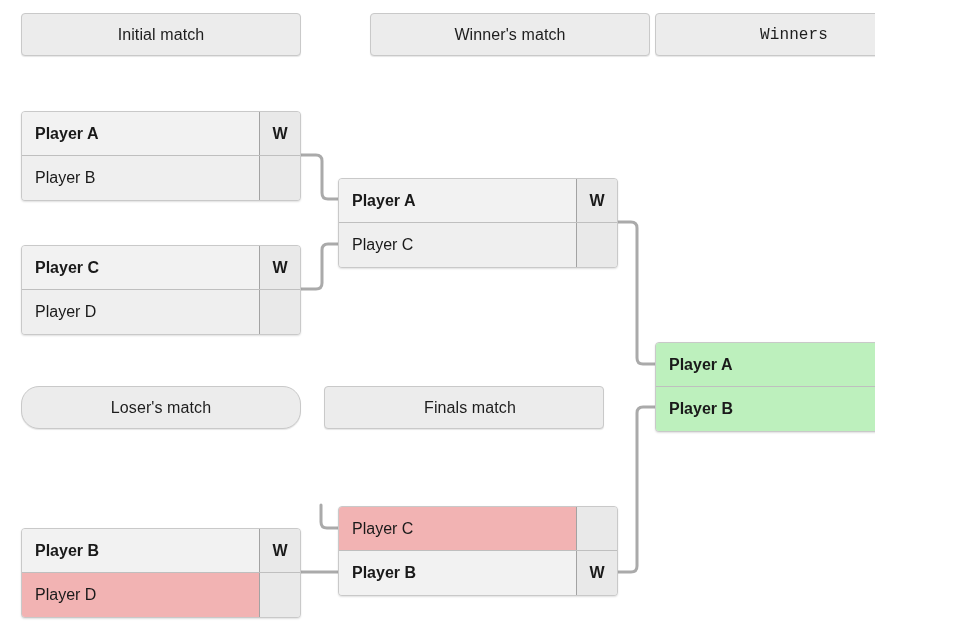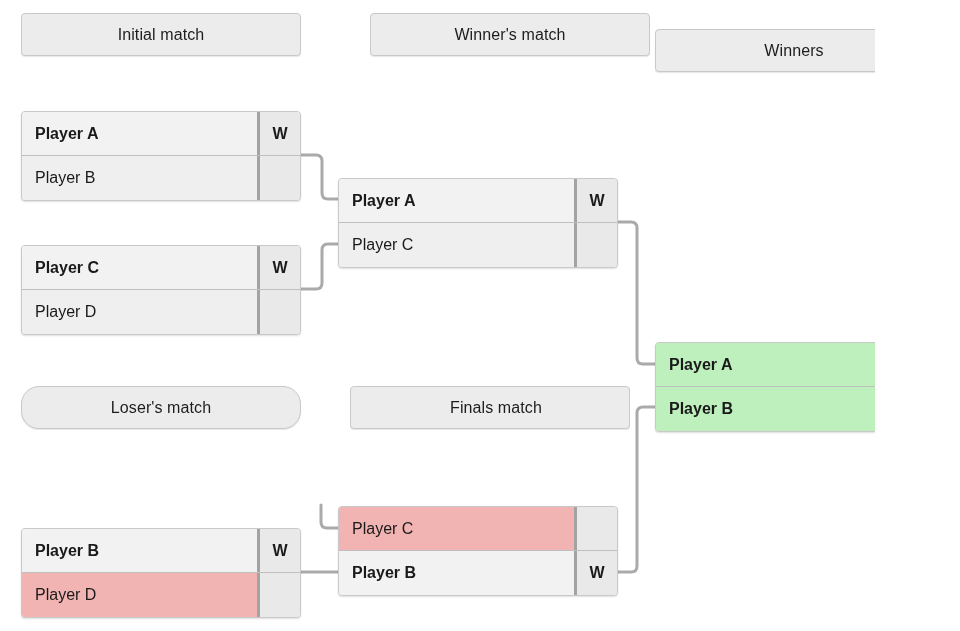--- a/index.html
+++ b/index.html
@@ -58,21 +58,21 @@
     border-bottom: 1px solid #bfbfbf;
   }
   .seed-name {
     flex: 1 1 auto;
     display: flex;
     align-items: center;
     padding-left: 13px;
     font-size: 16px;
     color: #1a1a1a;
     background: #efefef;
-    border-right: 3px solid #a3a3a3;
+    border-right: 1px solid #a3a3a3;
     box-sizing: border-box;
   }
   .seed-name.winner {
     font-weight: bold;
     background: #f2f2f2;
   }
   .seed-name.state-green {
     background: #bdf0bd;
     font-weight: bold;
   }
@@ -106,27 +106,27 @@
       <path d="M 321 505 V 522 Q 321 528 327 528 H 338" fill="none" stroke="#aaaaaa" stroke-width="3" stroke-linecap="round" stroke-linejoin="round"></path>
     </svg>
 
   <div id="headers-layer">
       <div class="round-header" style="left: 21px; top: 13px; width: 280px;">
         <span>Initial match</span>
       </div>
       <div class="round-header" style="left: 338px; top: 13px; width: 280px; margin-left: 32px;">
         <span>Winner's match</span>
       </div>
-      <div class="round-header" style="left: 655px; top: 29px; width: 278px;">
+      <div class="round-header" style="left: 655px; top: 13px; width: 278px; font-family: Liberation Mono, monospace;">
         <span>Winners</span>
       </div>
       <div class="round-header" style="left: 21px; top: 386px; width: 280px; border-radius: 18px;">
         <span>Loser's match</span>
       </div>
-      <div class="round-header" style="left: 350px; top: 386px; width: 280px; padding-left: 12px;">
+      <div class="round-header" style="left: 324px; top: 386px; width: 280px; padding-left: 12px;">
         <span>Finals match</span>
       </div>
     </div>
   <div id="matches-layer">
       <div class="match" style="left: 21px; top: 111px; width: 280px;">
         <div class="match-row row-top">
           <div class="seed-name winner">Player A</div>
           <div class="seed-mark" style="flex-basis: 40px;">W</div>
         </div>
         <div class="match-row">

